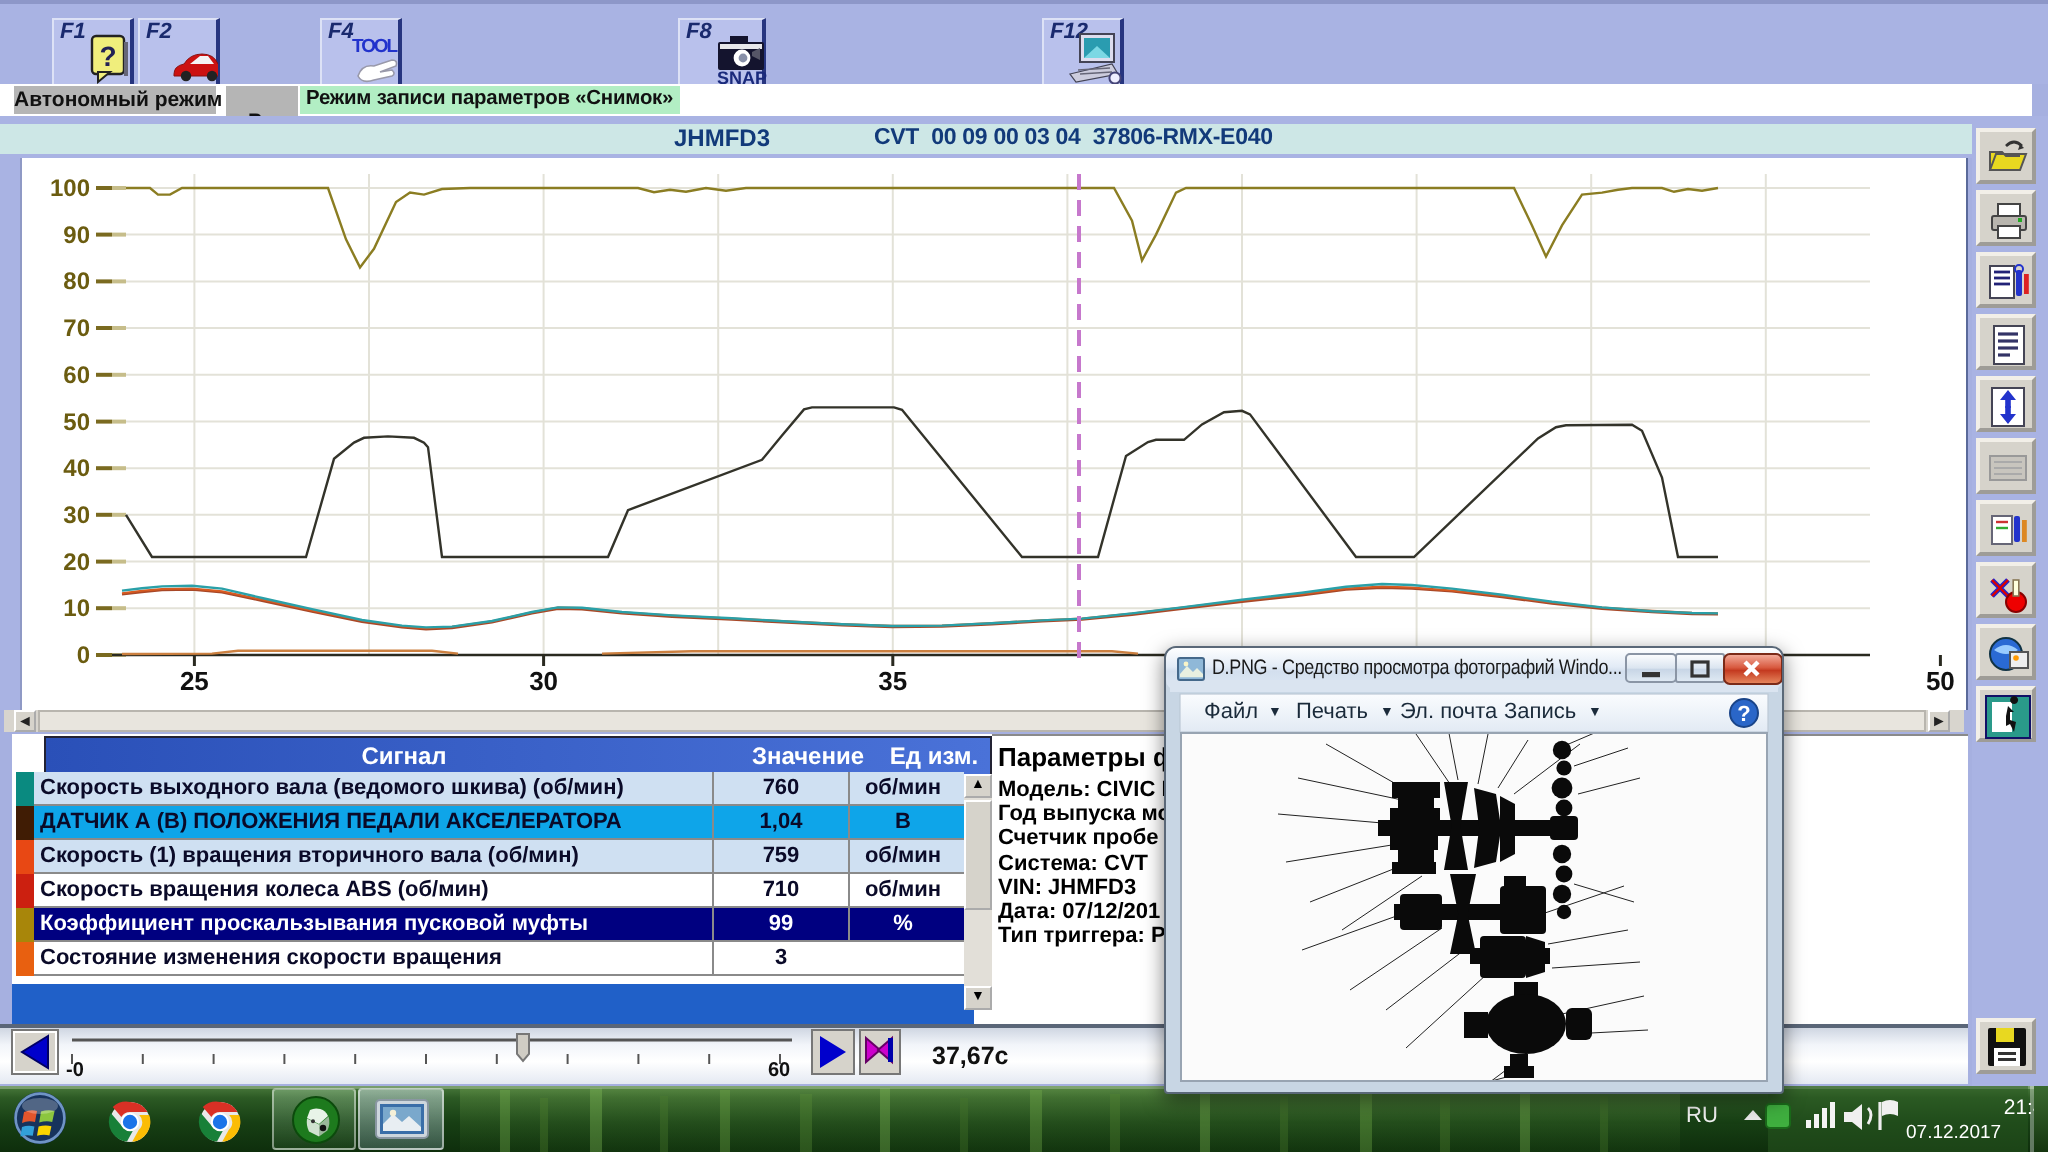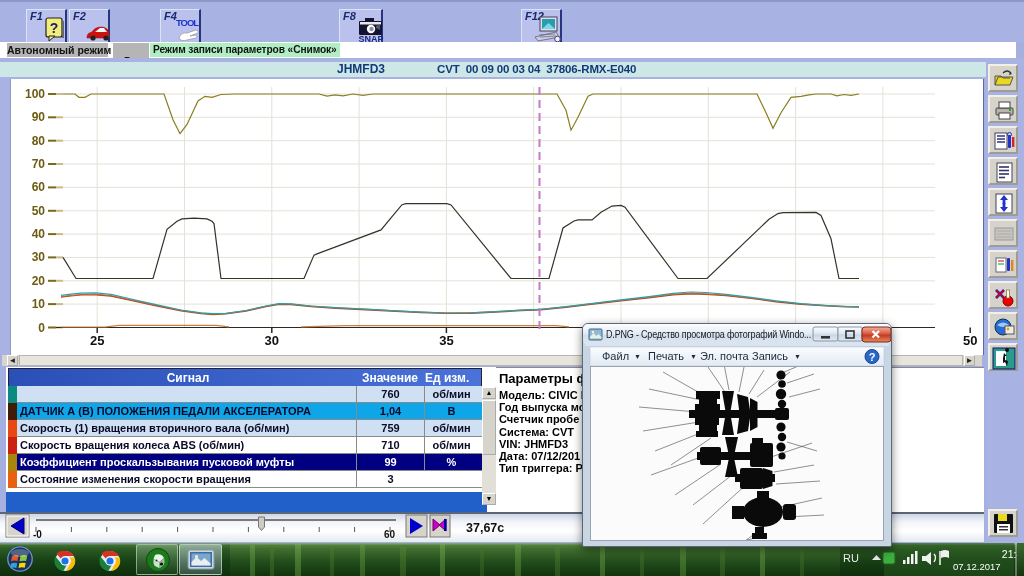--- a/index.html
+++ b/index.html
@@ -288,27 +288,28 @@
       </div>
     </div>
 
 <div class="abs" id="hscroll">
 <div style="position:absolute;left:5px;top:0px;width:11px;height:11px;background:#d6d3cb;border:1px outset #fff;font:8px/9px 'Liberation Sans';text-align:center;color:#222">◄</div>
 <div style="position:absolute;left:962px;top:0px;width:11px;height:11px;background:#d6d3cb;border:1px outset #fff;font:8px/9px 'Liberation Sans';text-align:center;color:#222">►</div>
 <div style="position:absolute;left:17px;top:0px;width:944px;height:11px;background:#e8e5de;border:1px solid #b8b5ae"></div>
 </div>
 
 <div class="abs" id="tblwrap">
-      <div style="position:absolute;left:2px;top:1px;width:474px;height:31px;background:linear-gradient(90deg,#2a50b8,#4a72d8);border:1px solid #223">
+      <div style="position:absolute;left:16px;top:1px;width:474px;height:31px;background:linear-gradient(90deg,#2a50b8,#4a72d8);border:1px solid #223">
         <span style="position:absolute;left:10px;width:338px;text-align:center;font:bold 12px/18px 'Liberation Sans';color:#fff">Сигнал</span>
         <span style="position:absolute;left:346px;width:70px;text-align:center;font:bold 12px/18px 'Liberation Sans';color:#fff">Значение</span>
-        <span style="position:absolute;left:416px;width:56px;font:bold 12px/18px 'Liberation Sans';color:#fff">Ед изм.</span>
+        <span style="position:absolute;left:416px;width:56px;text-align:center;font:bold 12px/18px 'Liberation Sans';color:#fff">Ед изм.</span>
       </div>
       <div class="trow" style="top:19px;background:#cfe0f2">
         <span class="chip" style="background:#0a8a80"></span>
+        <span class="tlab" style="color:#0a0a28">Скорость выходного вала (ведомого шкива) (об/мин)</span>
         <span class="tval" style="color:#0a0a28;border-left:1px solid #8a8a8a">760</span>
         <span class="tun" style="color:#0a0a28;border-left:1px solid #8a8a8a">об/мин</span>
       </div>
       <div class="trow" style="top:36px;background:#0ea5e9">
         <span class="chip" style="background:#401c04"></span>
         <span class="tlab" style="color:#0a0a28">ДАТЧИК А (В) ПОЛОЖЕНИЯ ПЕДАЛИ АКСЕЛЕРАТОРА</span>
         <span class="tval" style="color:#0a0a28;border-left:1px solid #8a8a8a">1,04</span>
         <span class="tun" style="color:#0a0a28;border-left:1px solid #8a8a8a">В</span>
       </div>
       <div class="trow" style="top:53px;background:#cfe0f2">

